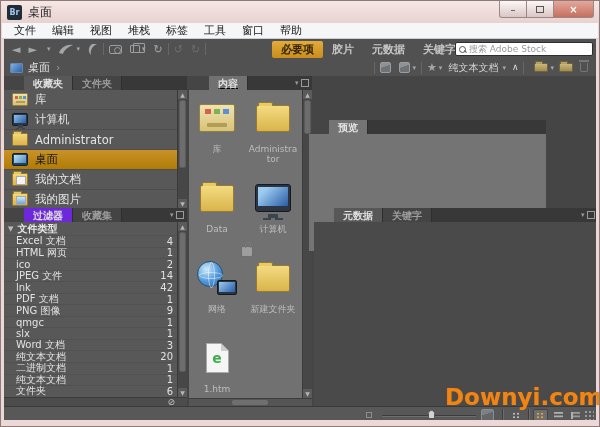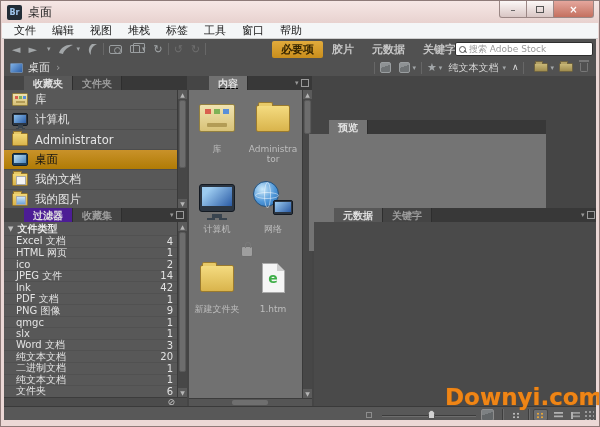--- a/index.html
+++ b/index.html
@@ -106,21 +106,21 @@
   .fi-desk::before { content:""; display:block; width:100%; height:8px; background:linear-gradient(135deg,#bfe0f2,#4f89c0); }
 
   .vscroll { position:absolute; right:0; top:0; bottom:0; width:10px; background:#474747; border-left:1px solid #3a3a3a; }
   .vscroll .arr { position:absolute; left:0; width:100%; height:9px; background:#5b5b5b; color:#b5b5b5;
                   font-size:6px; text-align:center; line-height:9px; }
   .vscroll .arr.up { top:0; } .vscroll .arr.dn { bottom:0; }
   .vscroll .thumb { position:absolute; left:1px; right:1px; background:#6d6d6d; border:1px solid #5a5a5a; border-radius:2px; }
 
   
   #filter { left:0; top:169px; width:183px; height:198px; }
-  #filter .ptab.active { background:#4c1d95; }
+  #filter .ptab.active { background:#6d28d9; }
   .filter-body { position:absolute; top:14px; bottom:9px; left:0; right:0; background:#585858; overflow:hidden; }
   .fgroup { height:13px; display:flex; align-items:center; font-size:10px; font-weight:bold; color:#e8e8e8; padding-left:4px; }
   .fgroup .tri { font-size:7px; color:#bbb; margin-right:4px; }
   .frow { height:11.55px; display:flex; align-items:center; padding:0 14px 0 12px; font-size:10px; color:#e2e2e2;
           border-top:1px solid #515151; }
   .fcount { margin-left:auto; }
   .filter-foot { position:absolute; left:0; right:0; bottom:0; height:9px; background:#4c4c4c; border-top:1px solid #3c3c3c; }
   .blocked { position:absolute; right:12px; top:-1px; color:#c9c9c9; font-size:9px; line-height:10px; }
 
   
@@ -428,20 +428,26 @@
             <div class="clabel">库</div>
           </div>
           <div class="citem">
             <div class="cicon">
                 <span class="ci-folder"></span>
               </div>
             <div class="clabel">Administrator</div>
           </div>
           <div class="citem">
             <div class="cicon">
+                <span class="ci-folder"></span>
+              </div>
+            <div class="clabel">Data</div>
+          </div>
+          <div class="citem">
+            <div class="cicon">
                 <span class="ci-mon"></span>
               </div>
             <div class="clabel">计算机</div>
           </div>
           <div class="citem">
             <div class="cicon">
                 <span class="ci-net">
                   <span class="globe"></span>
                   <span class="mini"></span>
                 </span>

